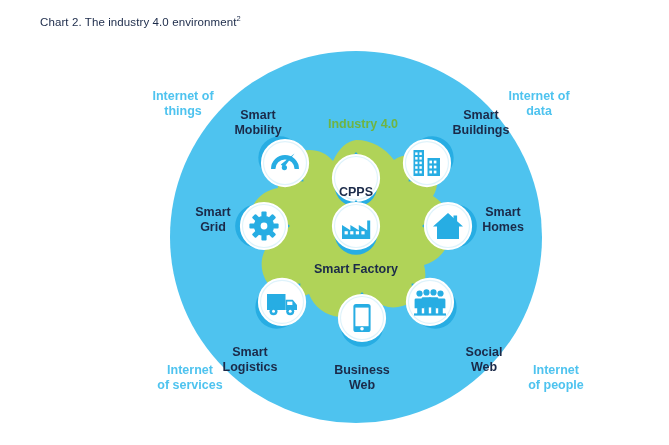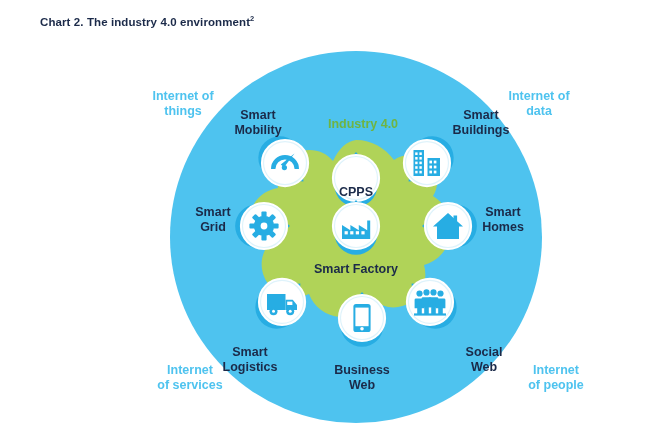--- a/index.html
+++ b/index.html
@@ -7,21 +7,21 @@
     width:669px;height:445px;
     background:#ffffff;
     font-family:"Liberation Sans", sans-serif;
     overflow:hidden;
     position:relative;
   }
   #chart-title{
     position:absolute;
     left:40px; top:14px;
     font-size:11.5px;
-    font-weight:bold;
+    font-weight:normal;
     color:#1b2a49;
     letter-spacing:.1px;
     white-space:nowrap;
   }
   #chart-title sup{font-size:7.5px; vertical-align:super;}
   #figure{
     position:absolute;
     left:0; top:0;
     width:669px; height:445px;
   }

